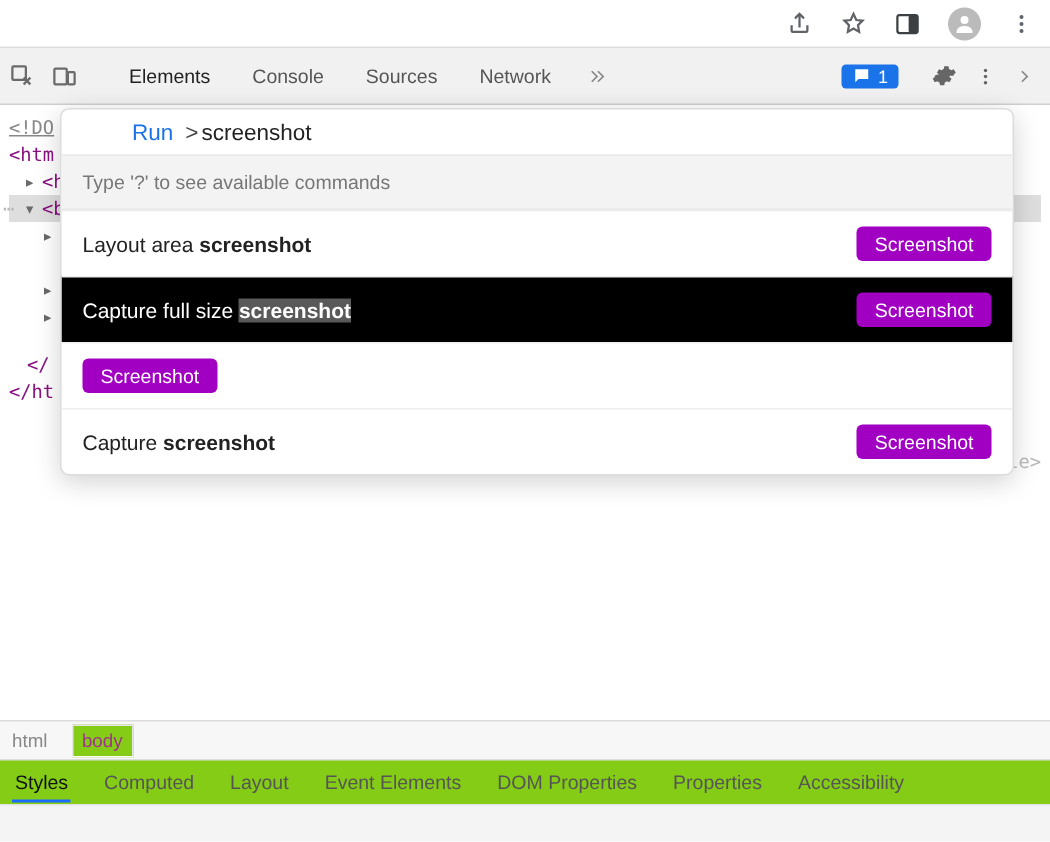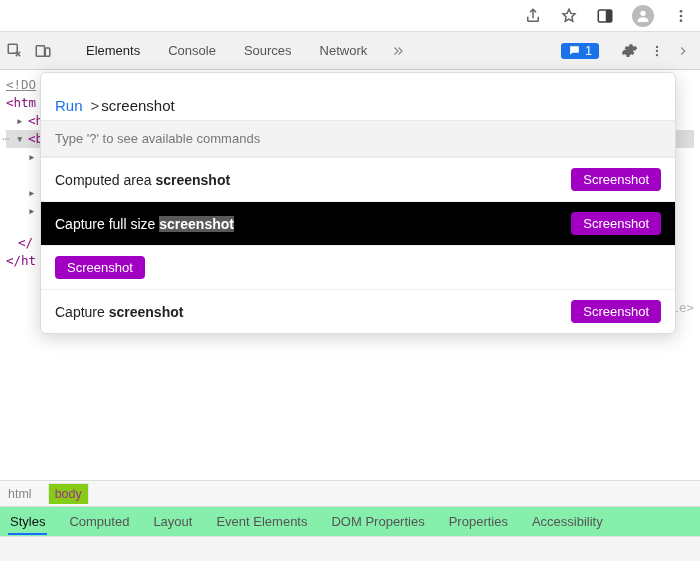--- a/index.html
+++ b/index.html
@@ -54,21 +54,21 @@
   .truncated-inline { position:absolute; right:6px; top:230px; color:#bbb; font-family:Consolas,monospace; font-size:12.5px; }
 
   
   .cmd-popup {
     position:absolute; top: 2px; left: 40px; right: 24px;
     background:#fff; border:1px solid #dcdcdc;
     border-radius:6px; box-shadow:0 4px 18px rgba(0,0,0,0.18);
     overflow:hidden;
     z-index:5;
   }
-  .cmd-head { display:flex; align-items:center; padding:24px 14px 6px 14px; gap:8px; }
+  .cmd-head { display:flex; align-items:center; padding:7px 14px 6px 14px; gap:8px;margin-left:33px; }
   .run-label { color:#1a73e8; font-size:15px; }
   .cmd-input-wrap { flex:1; font-size:15px; color:#222; }
   .cmd-input-wrap .gt { color:#444; margin-right:2px; }
   .cmd-hint {
     background:#f3f3f3; border-top:1px solid #e8e8e8; border-bottom:1px solid #e8e8e8;
     padding:10px 14px; color:#777;
   }
   .cmd-items { }
   .cmd-item {
     display:flex; align-items:center; justify-content:space-between;
@@ -88,21 +88,21 @@
   .crumbs {
     height:26px; background:#f7f7f7; border-top:1px solid #ddd;
     display:flex; align-items:center; padding:0 8px; gap:16px;
     font-size:12.5px;
   }
   .crumbs .c { color:#888; cursor:pointer; }
   .crumbs .c.active { color:#a0338a; background:#84cc16; padding:3px 6px; border:1px solid #e6e6e6; border-bottom-color:#fff; }
 
   
   .styles-tabs {
-    height:30px; background:#86efac; border-top:1px solid #ddd;
+    height:30px; background:#84cc16; border-top:1px solid #ddd;
     display:flex; align-items:center; padding:0 8px; gap:20px;
     font-size:13px; color:#555;
   }
   .styles-tabs .st { padding:6px 2px; cursor:pointer; }
   .styles-tabs .st.active { color:#111; border-bottom:2px solid #1a6cff; padding-bottom:4px; }
   .bottom-strip { height:31px; background:#f4f4f4; border-top:1px solid #e2e2e2; }
 
   svg { display:block; }
 </style>
 </head>
@@ -236,21 +236,21 @@
   <div class="cmd-popup">
     <div class="cmd-head">
       <span class="run-label">Run</span>
       <div class="cmd-input-wrap">
         <span class="gt">&gt;</span><span>screenshot</span>
       </div>
     </div>
     <div class="cmd-hint">Type '?' to see available commands</div>
     <div class="cmd-items">
       <div class="cmd-item">
-        <span class="lbl"><span>Computed area </span><b>screenshot</b></span>
+        <span class="lbl"><span>Layout area </span><b>screenshot</b></span>
         <span class="badge">Screenshot</span>
       </div>
       <div class="cmd-item selected">
         <span class="lbl"><span>Capture full size </span><b>screenshot</b></span>
         <span class="badge">Screenshot</span>
       </div>
       <div class="cmd-item">
         <span class="badge">Screenshot</span>
       </div>
       <div class="cmd-item">

